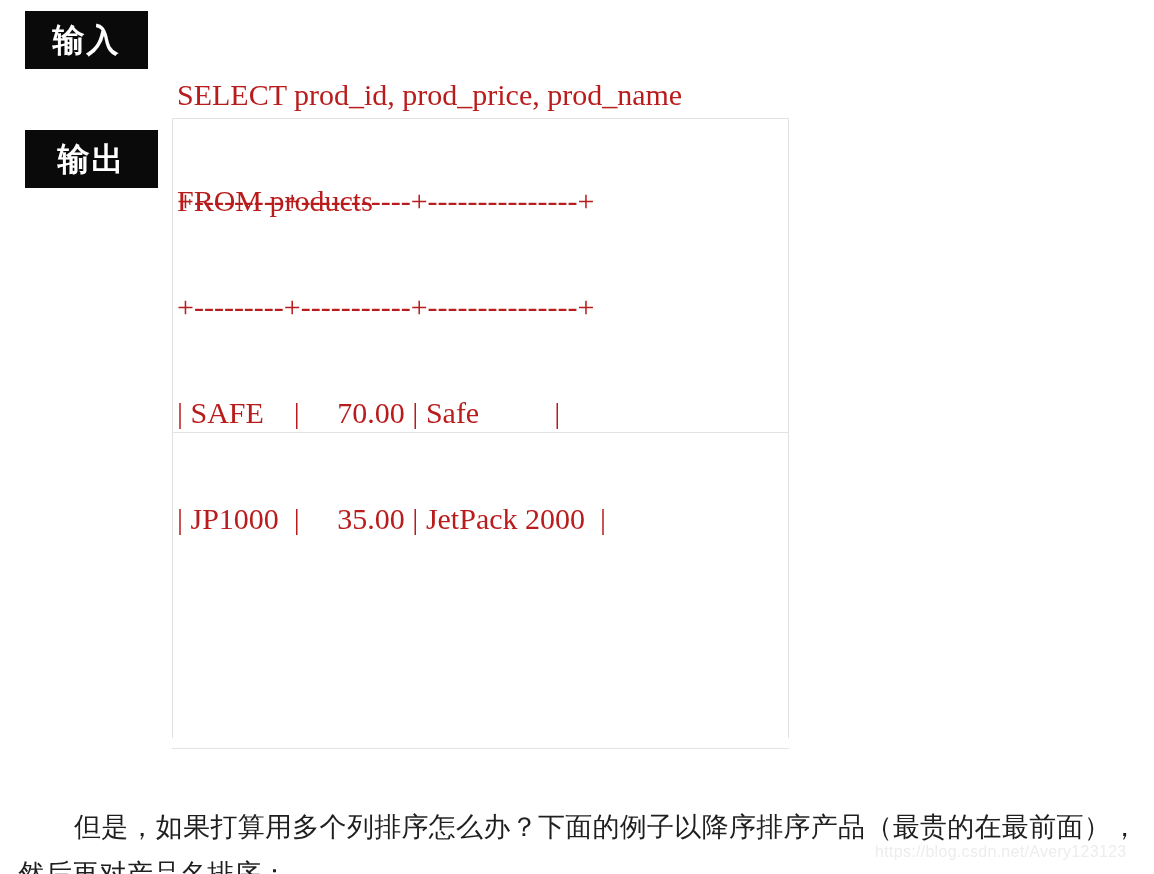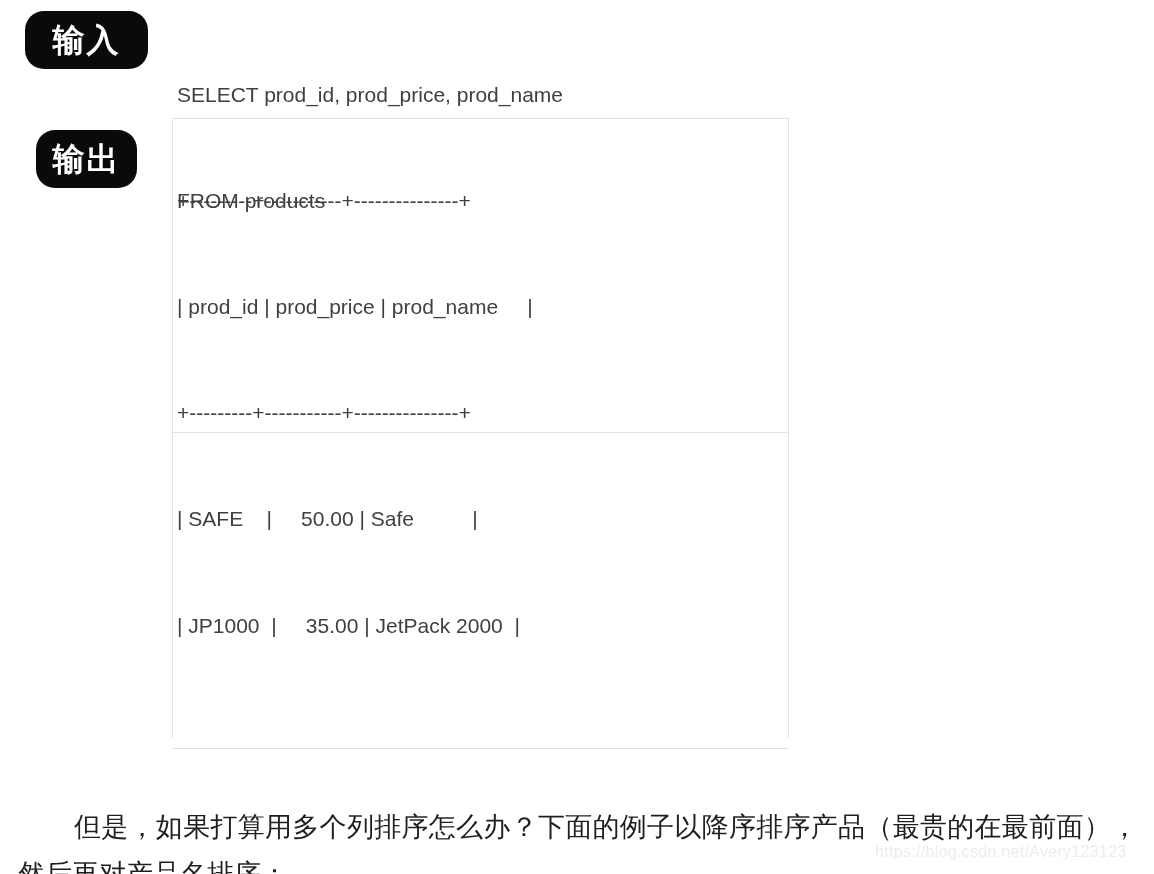--- a/index.html
+++ b/index.html
@@ -22,33 +22,32 @@
     background: #0a0a0a;
     color: #ffffff;
     font-family: "DejaVu Sans", sans-serif;
     font-size: 32px;
     font-weight: 700;
     letter-spacing: 2px;
     display: flex;
     align-items: center;
     justify-content: center;
     line-height: 1;
-    border-radius: 19px;
   }
   #badge-input  { left: 25px;  top: 11px;  width: 123px; height: 58px; }
-  #badge-output { left: 25px;  top: 130px; width: 101px; height: 58px; margin-left: 11px; }
+  #badge-output { left: 25px;  top: 130px; width: 133px; height: 58px; }
 
   
   .mono {
     position: absolute;
-    font-family: Liberation Sans, sans-serif;
-    font-size: 21px;
+    font-family: Liberation Serif, serif;
+    font-size: 30px;
     line-height: 35.4px;
     white-space: pre;
-    color: #404040;
+    color: #b91c1c;
     letter-spacing: 0px;
   }
   #sql-block {
     left: 177px;
     top: 6px;
   }
   #output-block {
     left: 177px;
     top: 112px;
   }
@@ -104,23 +103,22 @@
 
 <div class="badge" id="badge-output">输出</div>
 
 <div class="mono" id="sql-block">
   <span class="code-line">SELECT prod_id, prod_price, prod_name</span>
   <span class="code-line">FROM products</span>
 </div>
 
 <div class="mono" id="output-block">
   <span class="out-line">+---------+-----------+---------------+</span>
-  <span class="out-line">| prod_id | prod_price | prod_name     |</span>
   <span class="out-line">+---------+-----------+---------------+</span>
-  <span class="out-line">| SAFE    |     50.00 | Safe          |</span>
+  <span class="out-line">| SAFE    |     70.00 | Safe          |</span>
   <span class="out-line">| JP1000  |     35.00 | JetPack 2000  |</span>
   
   
   
   
   
   
   
   
   

